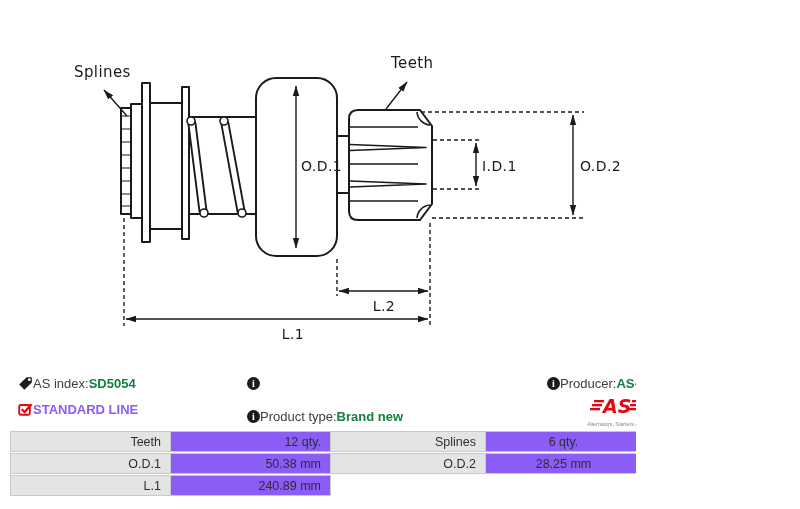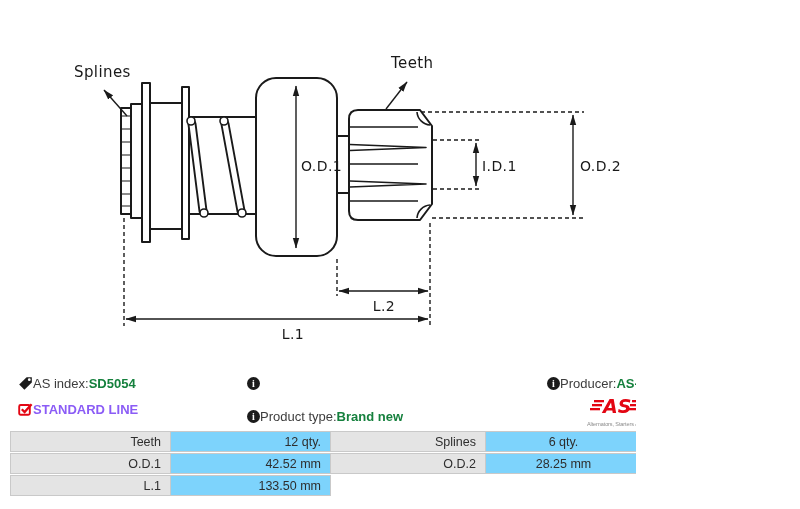--- a/index.html
+++ b/index.html
@@ -30,21 +30,21 @@
   .logo{position:absolute;left:587px;top:395px;width:64px;text-align:center;}
   .logo-caption{font-size:5.5px;color:#8b8b8b;white-space:nowrap;letter-spacing:-.1px;}
 
   
   .spec-table{position:absolute;left:10px;top:431px;width:643px;
               font-size:12.5px;color:#2e2e2e;}
   .spec-row{display:flex;margin-bottom:1px;}
   .cell{height:21px;line-height:20px;border:1px solid #c9c9c9;box-sizing:border-box;
         text-align:right;padding-right:9px;}
   .cell.lab{background:#e4e4e4;}
-  .cell.val{background:#7dd3fc;}
+  .cell.val{background:#8b5cf6;}
   .w0{width:161px;}
   .w1{width:161px;margin-left:-1px;}
   .w2{width:156px;margin-left:-1px;}
   .w3{width:166px;margin-left:-1px;text-align:center;}
 </style>
 </head>
 <body>
 
 <div class="page">
 
@@ -222,23 +222,23 @@
 
   <div class="spec-table">
     <div class="spec-row">
       <div class="cell lab w0">Teeth</div>
       <div class="cell val w1">12 qty.</div>
       <div class="cell lab w2">Splines</div>
       <div class="cell val w3">6 qty.</div>
     </div>
     <div class="spec-row">
       <div class="cell lab w0">O.D.1</div>
-      <div class="cell val w1">42.52 mm</div>
+      <div class="cell val w1">50.38 mm</div>
       <div class="cell lab w2">O.D.2</div>
       <div class="cell val w3">28.25 mm</div>
     </div>
     <div class="spec-row">
       <div class="cell lab w0">L.1</div>
-      <div class="cell val w1">133.50 mm</div>
+      <div class="cell val w1">240.89 mm</div>
     </div>
   </div>
 
 </div>
 
 </body></html>

